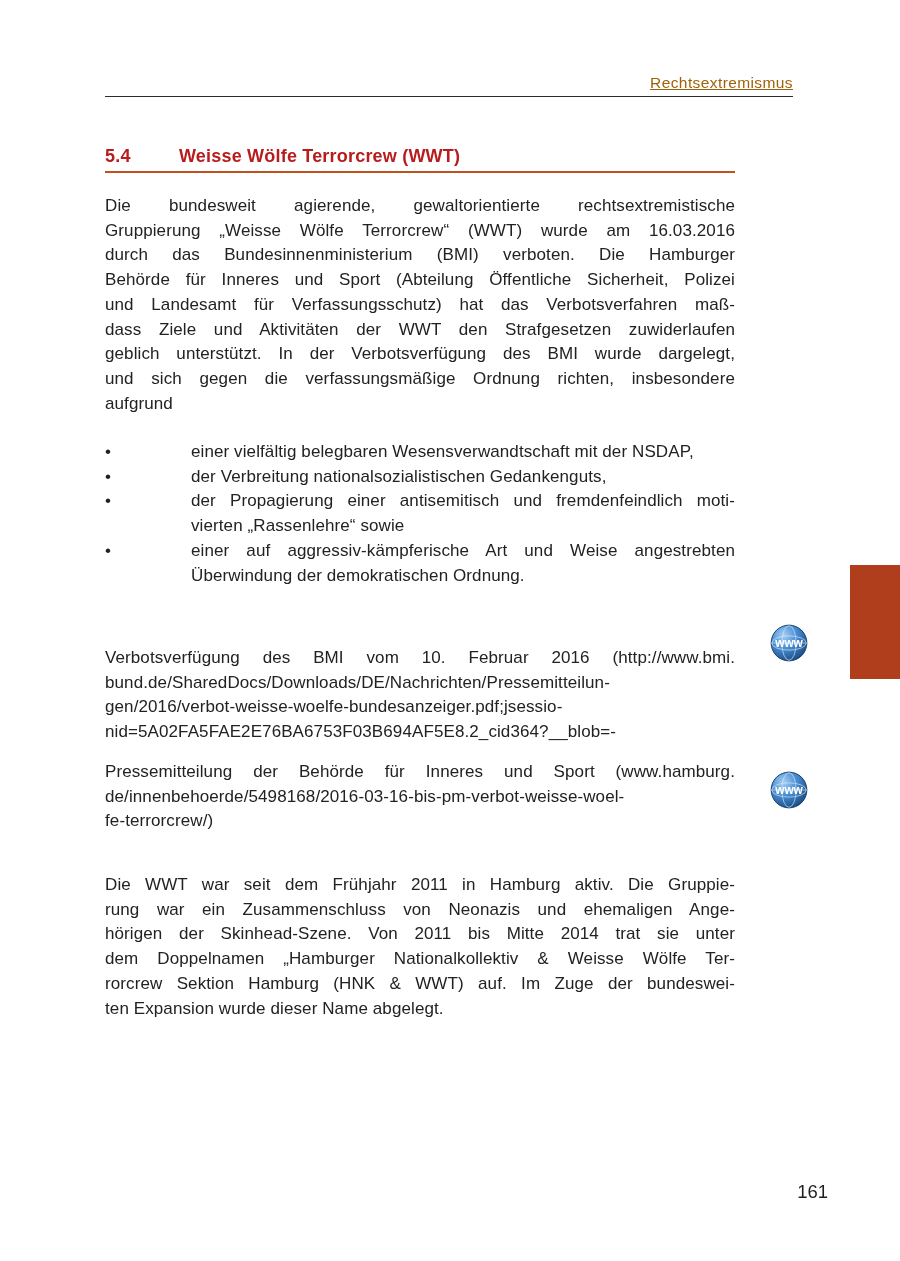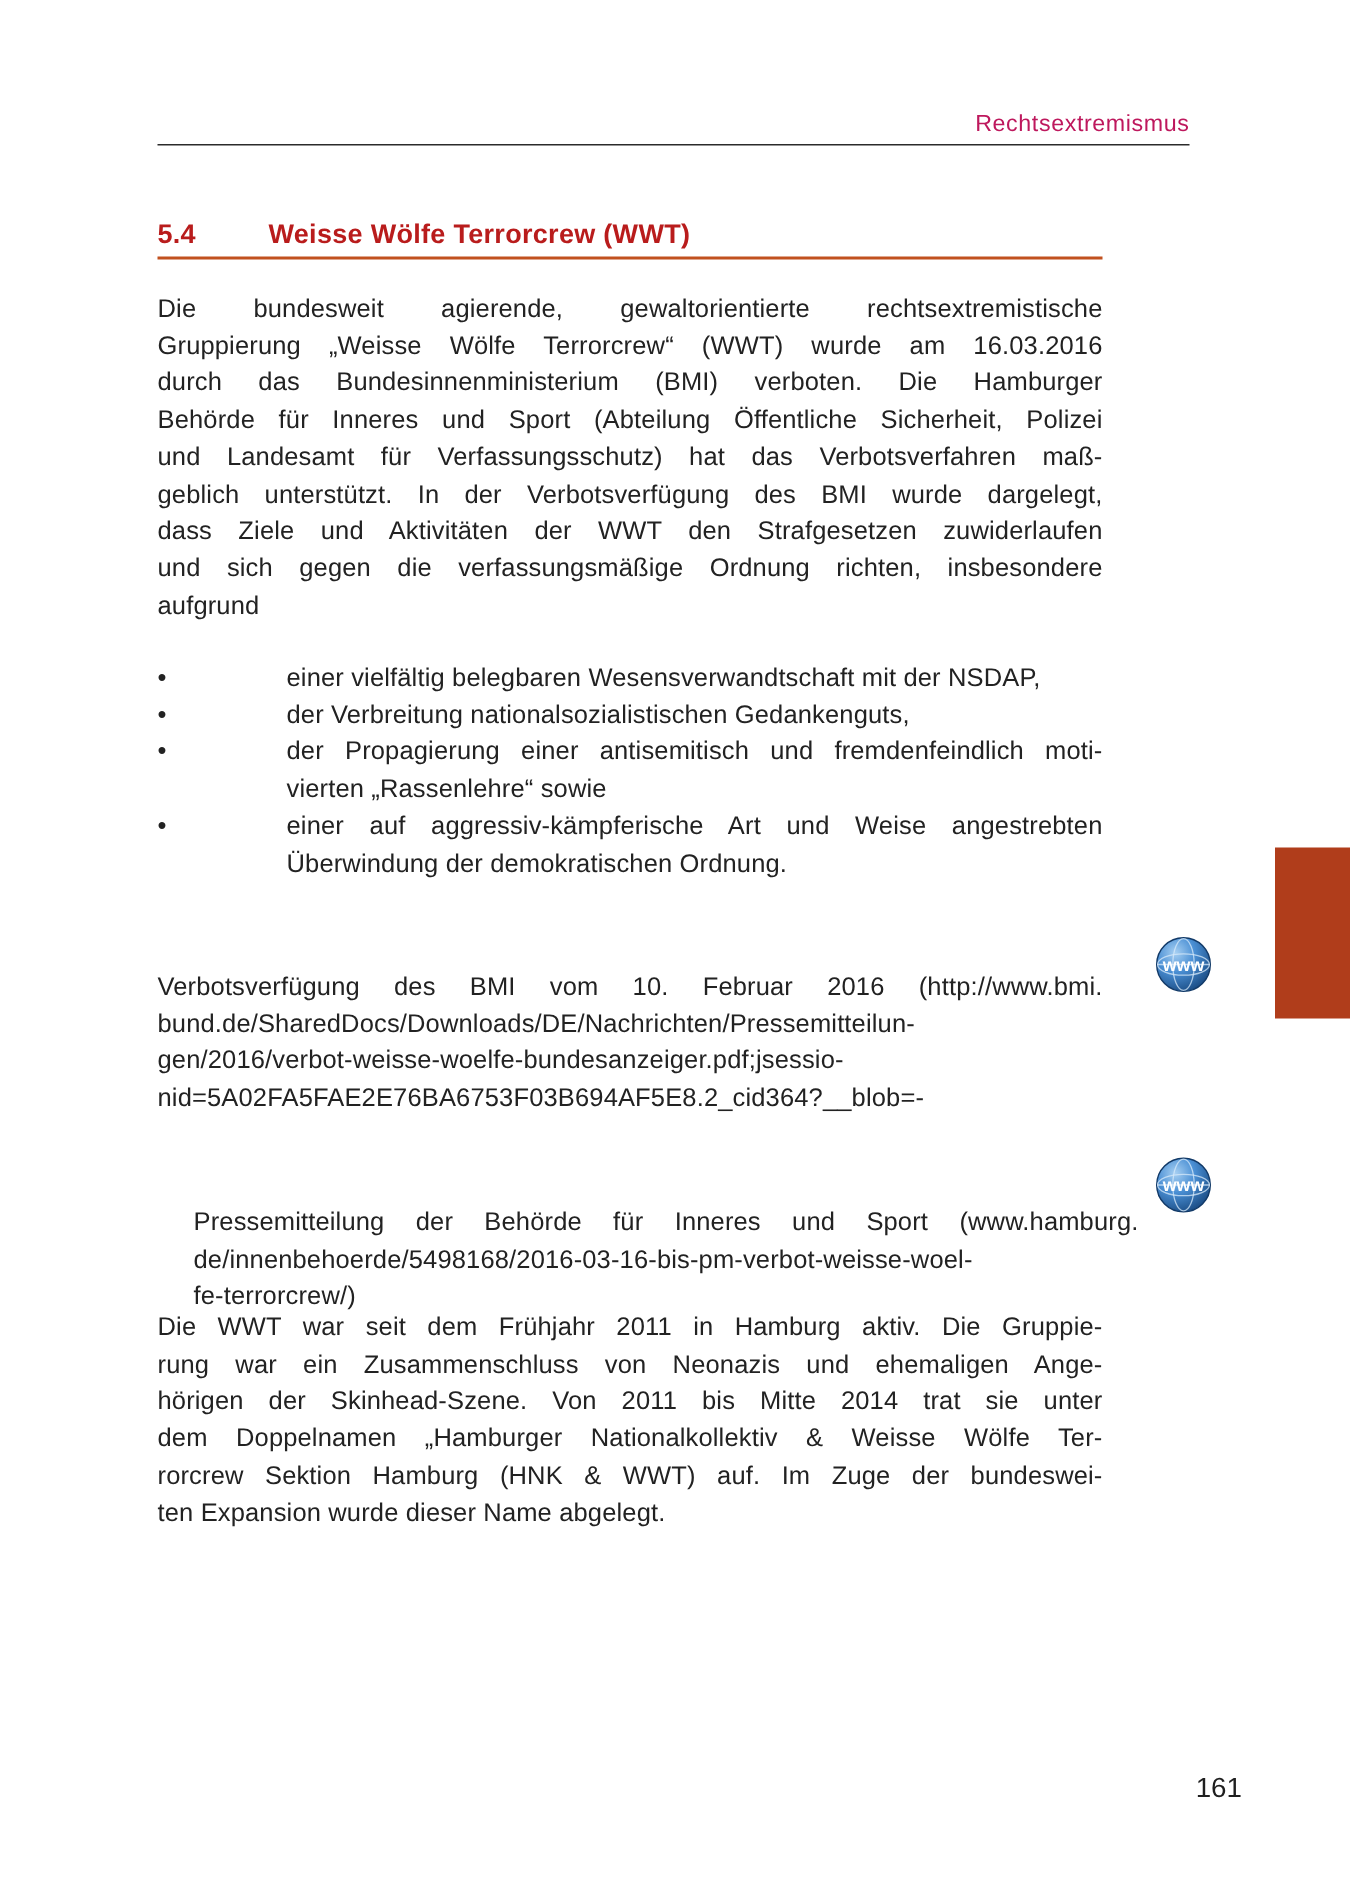--- a/index.html
+++ b/index.html
@@ -14,21 +14,22 @@
     color: #222222;
     overflow: hidden;
   }
 
   .running-header {
     position: absolute;
     top: 74px;
     right: 107px;
     font-size: 15.5px;
     letter-spacing: 0.4px;
-    color: #be185d;
+    color: #a16207;
+    text-decoration: underline;
   }
   .header-rule {
     position: absolute;
     top: 96px;
     left: 105px;
     width: 688px;
     height: 1px;
     background: #2b2b2b;
   }
 
@@ -58,21 +59,21 @@
     width: 630px;
     font-size: 17px;
     line-height: 24.7px;
     letter-spacing: 0.1px;
   }
   .tline { text-align: justify; text-align-last: justify; }
   .tline-last { text-align-last: left; }
 
   .intro { top: 194px; }
   .link1 { top: 646px; }
-  .link2 { top: 803px; margin-left: 24px; }
+  .link2 { top: 760px; }
   .outro { top: 873px; }
 
   .bullet-list {
     position: absolute;
     left: 105px;
     top: 440px;
     width: 630px;
     font-size: 17px;
     line-height: 24.7px;
     letter-spacing: 0.1px;
@@ -114,22 +115,22 @@
     <span class="h-num">5.4</span><span class="h-title">Weisse Wölfe Terrorcrew (WWT)</span>
   </div>
   <div class="heading-rule"></div>
 
   <div class="para intro">
       <div class="tline">Die bundesweit agierende, gewaltorientierte rechtsextremistische</div>
       <div class="tline">Gruppierung „Weisse Wölfe Terrorcrew“ (WWT) wurde am 16.03.2016</div>
       <div class="tline">durch das Bundesinnenministerium (BMI) verboten. Die Hamburger</div>
       <div class="tline">Behörde für Inneres und Sport (Abteilung Öffentliche Sicherheit, Polizei</div>
       <div class="tline">und Landesamt für Verfassungsschutz) hat das Verbotsverfahren maß-</div>
+      <div class="tline">dass Ziele und Aktivitäten der WWT den Strafgesetzen zuwiderlaufen</div>
       <div class="tline">geblich unterstützt. In der Verbotsverfügung des BMI wurde dargelegt,</div>
-      <div class="tline">dass Ziele und Aktivitäten der WWT den Strafgesetzen zuwiderlaufen</div>
       <div class="tline">und sich gegen die verfassungsmäßige Ordnung richten, insbesondere</div>
       <div class="tline tline-last">aufgrund</div>
     </div>
 
   <div class="bullet-list">
       <div class="bullet-row">
         <div class="bullet-marker">•</div>
         <div class="bullet-body">
           <div class="tline tline-last">einer vielfältig belegbaren Wesensverwandtschaft mit der NSDAP,</div>
         </div>

